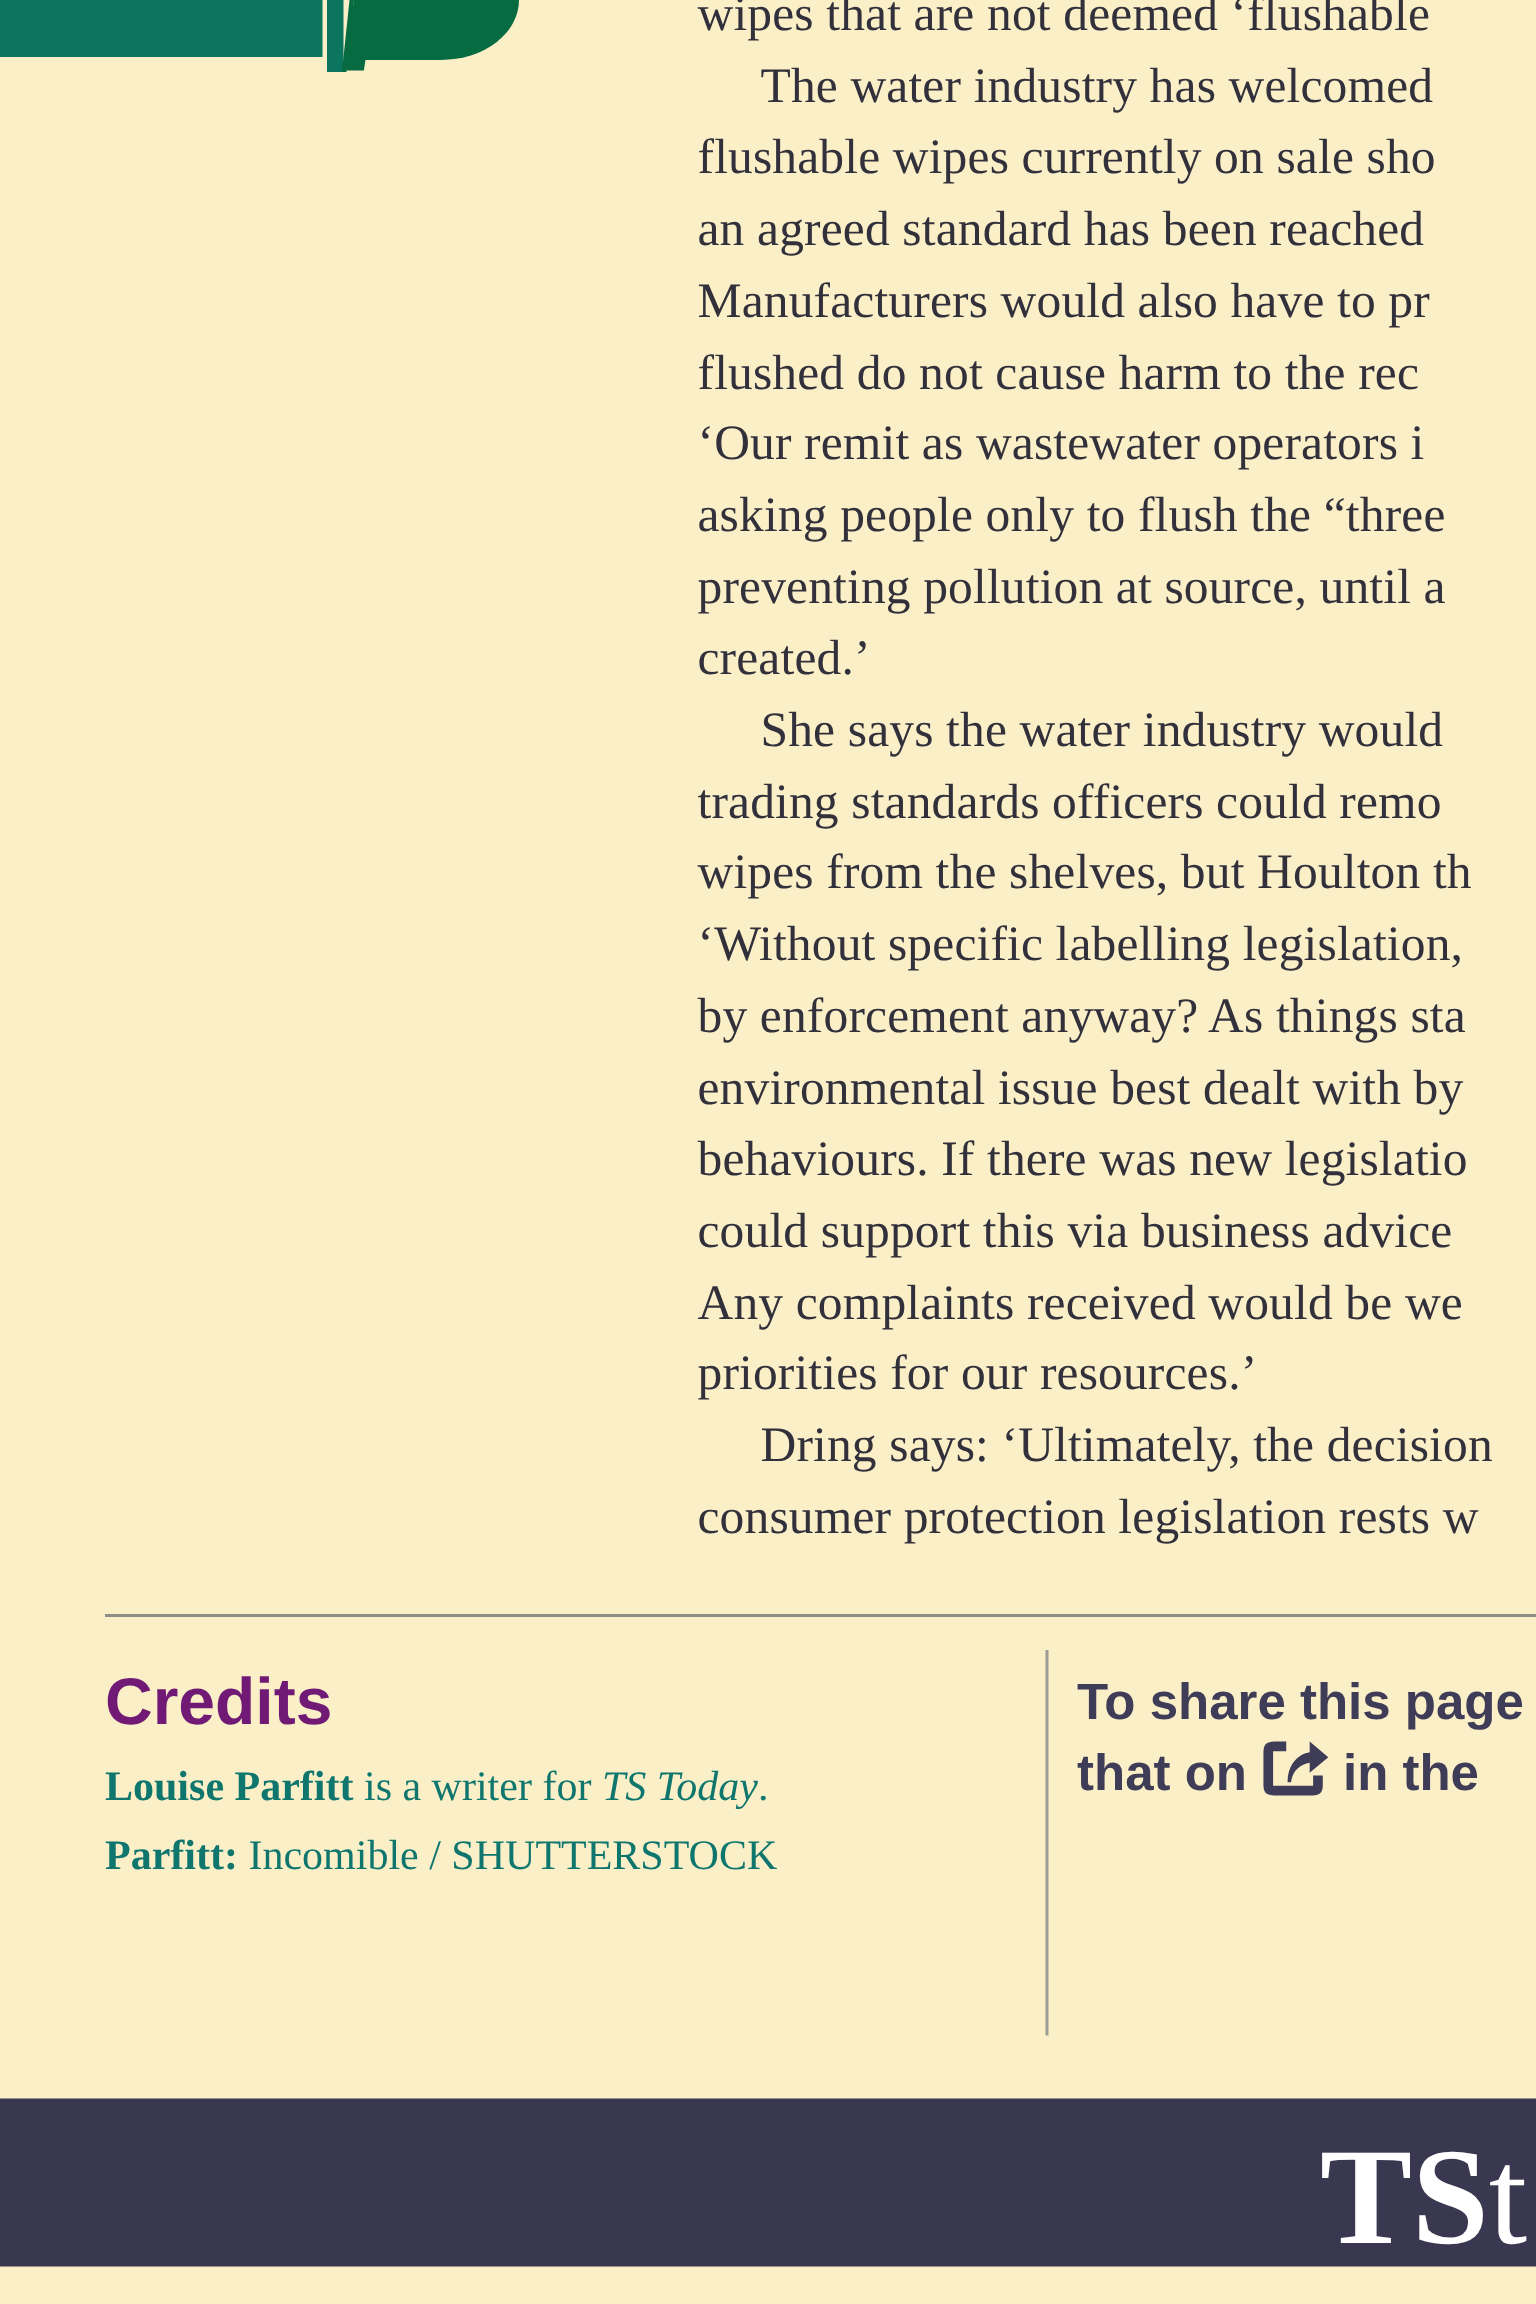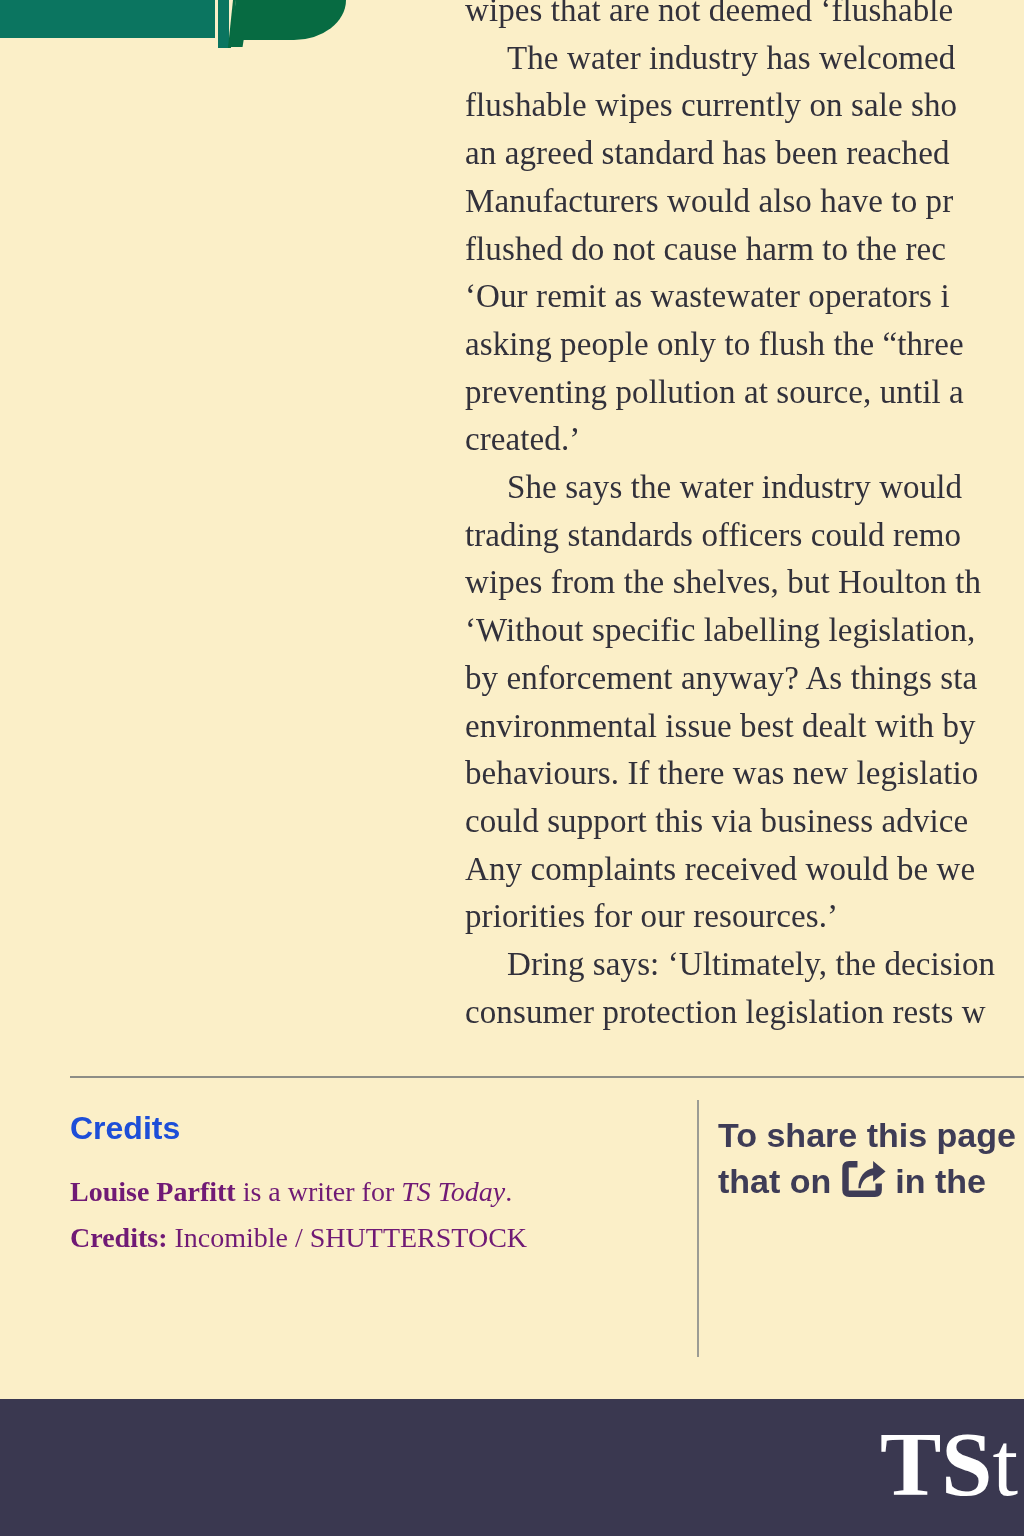--- a/index.html
+++ b/index.html
@@ -40,43 +40,43 @@
     width: 954px; height: 1.5px; background: #8D8D86; border: none; margin: 0;
   }
   .col-divider {
     position: absolute; left: 697px; top: 1100px;
     width: 1.5px; height: 257px; background: #9C9C94;
   }
 
   .credits-heading {
     position: absolute; left: 70px; top: 1110px; margin: 0;
     font-family: "Liberation Sans", sans-serif;
-    font-size: 32px; font-weight: bold; color: #1d4ed8;
+    font-size: 44px; font-weight: bold; color: #701a75;
   }
   .credits-line {
     position: absolute; left: 70px; margin: 0;
-    font-size: 28px; color: #701a75; white-space: nowrap;
+    font-size: 28px; color: #0f766e; white-space: nowrap;
   }
   .credits-line.byline { top: 1176px; }
   .credits-line.images { top: 1222px; }
   .credits-line .bold   { font-weight: bold; }
   .credits-line .italic { font-style: italic; }
 
   .share {
     position: absolute; left: 718px; top: 1112px; width: 420px;
     font-family: "Liberation Sans", sans-serif;
     font-size: 34px; font-weight: bold; color: #3E3C56; line-height: 46px;
   }
   .share p { margin: 0; white-space: nowrap; }
   .share .share-svg { display: inline-block; vertical-align: -7px; margin: 0 9px; }
 
   
   .footer {
     position: absolute; left: 0; top: 1399px;
-    width: 1024px; height: 137px; background: #3A3850;
+    width: 1024px; height: 112px; background: #3A3850;
   }
   .footer-logo {
     position: absolute; left: 880px; top: 19px;
     color: #FFFFFF; font-family: "Liberation Serif", serif;
     font-size: 92px; line-height: 92px; white-space: nowrap;
   }
   .footer-logo .logo-bold  { font-weight: bold; }
   .footer-logo .logo-light { font-weight: normal; }
 </style>
 </head>
@@ -112,21 +112,21 @@
     <div class="line">Any complaints received would be we</div>
     <div class="line">priorities for our resources.’</div>
     <div class="line indent">Dring says: ‘Ultimately, the decision</div>
     <div class="line">consumer protection legislation rests w</div>
   </div>
 
 <hr class="rule">
 
 <h2 class="credits-heading">Credits</h2>
 <p class="credits-line byline"><span class="bold">Louise Parfitt</span><span> is a writer for </span><span class="italic">TS Today</span><span>.</span></p>
-<p class="credits-line images"><span class="bold">Credits:</span><span> Incomible / SHUTTERSTOCK</span></p>
+<p class="credits-line images"><span class="bold">Parfitt:</span><span> Incomible / SHUTTERSTOCK</span></p>
 
 <div class="col-divider"></div>
 
 <div class="share">
   <p>To share this page</p>
   <p>
     <span>that on</span><span class="share-svg"><svg width="46" height="42" viewBox="0 0 50 44">
       <path d="M19 6 H10 C6.5 6 6 6.5 6 10 V34 C6 37.5 6.5 38 10 38 H38 C41.5 38 42 37.5 42 34 V27" fill="none" stroke="#3E3C56" stroke-width="7"></path>
       <path d="M20 32 C20 19.5 27.5 11.5 36 10.3 V2.5 L49.5 13.8 L36 25 V17.8 C29 19 23.5 23.5 22.5 32 Z" fill="#3E3C56"></path>
     </svg></span><span>in the</span>

